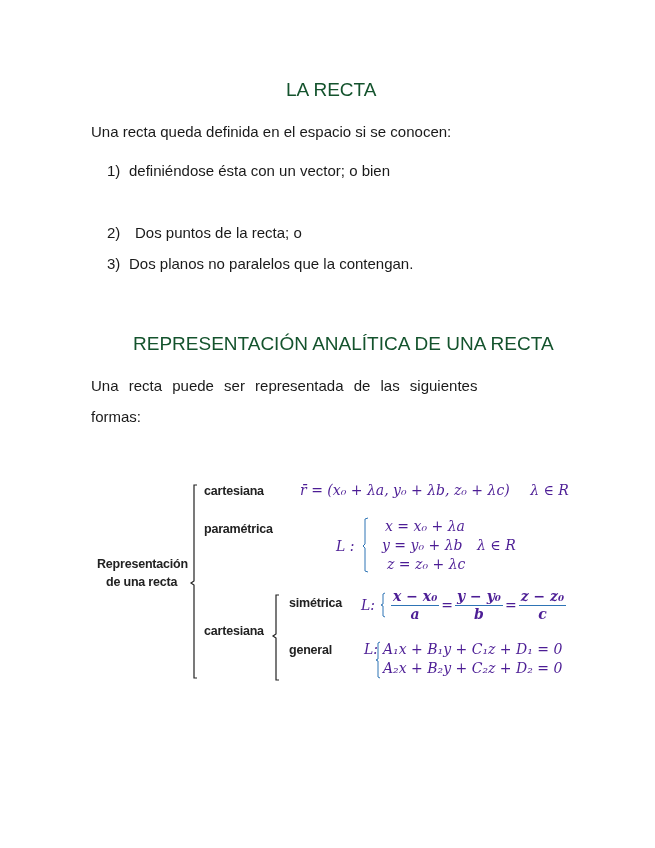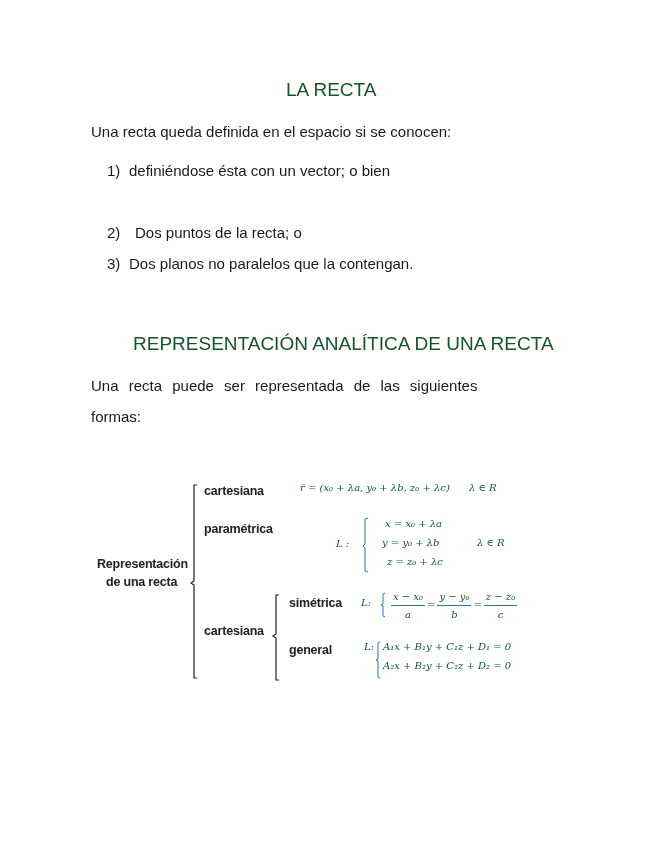--- a/index.html
+++ b/index.html
@@ -3,23 +3,23 @@
 <meta charset="utf-8">
 <style>
   html, body { margin: 0; padding: 0; background: #ffffff; }
   body { width: 655px; height: 848px; position: relative; overflow: hidden;
          font-family: "Liberation Sans", "DejaVu Sans", sans-serif; color: #1a1a1a; }
   .abs { position: absolute; }
   .title { color: #14532d; font-size: 19px; white-space: nowrap; }
   .body-text { font-size: 15px; line-height: 31px; }
   .li-num { position: absolute; left: 0; }
   .small-bold { font-weight: bold; font-size: 12.5px; color: #222; white-space: nowrap; letter-spacing: -0.2px; }
-  .math { font-family: "DejaVu Serif", "Liberation Serif", serif; font-style: italic; color: #14532d; font-size: 10px; white-space: nowrap; }
+  .math { font-family: "DejaVu Serif", "Liberation Serif", serif; font-style: italic; color: #4c1d95; font-size: 14px; white-space: nowrap; }
   .math .up { font-style: normal; }
-  .frac { display: inline-block; vertical-align: middle; text-align: center; margin: 0 2px; }
+  .frac { display: inline-block; vertical-align: middle; text-align: center; margin: 0 2px; font-weight: bold; }
   .frac .num { display: block; border-bottom: 1px solid #2e74b5; padding: 0 2px; line-height: 17px; }
   .frac .den { display: block; line-height: 17px; }
   svg { position: absolute; overflow: visible; }
 </style>
 </head>
 <body>
 
 <div class="abs title" style="left:286px; top:79px;">LA RECTA</div>
 
 <div class="abs body-text" style="left:91px; top:116px; white-space:nowrap;">Una recta queda definida en el espacio si se conocen:</div>

